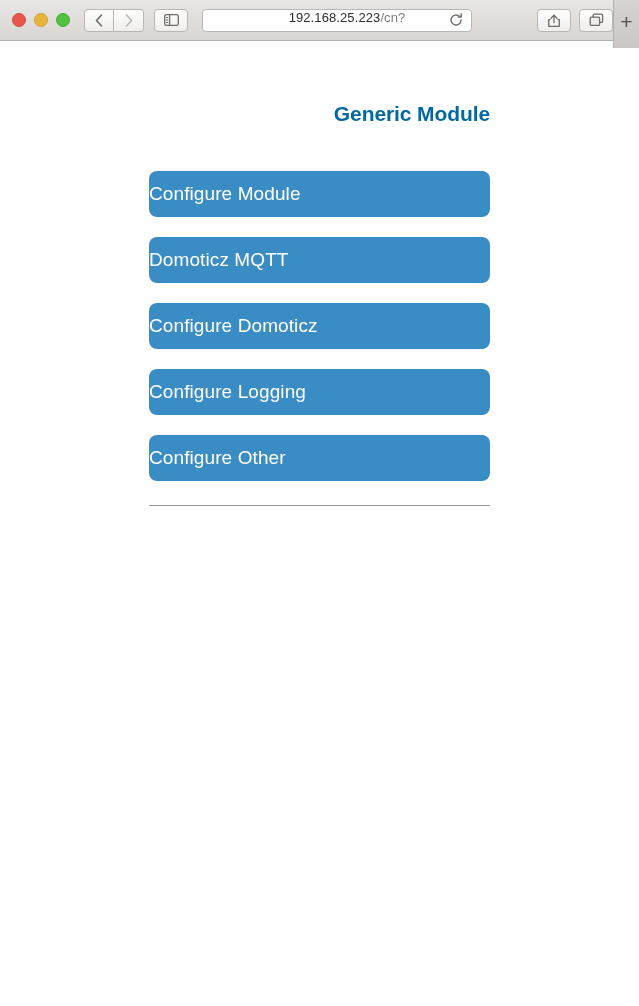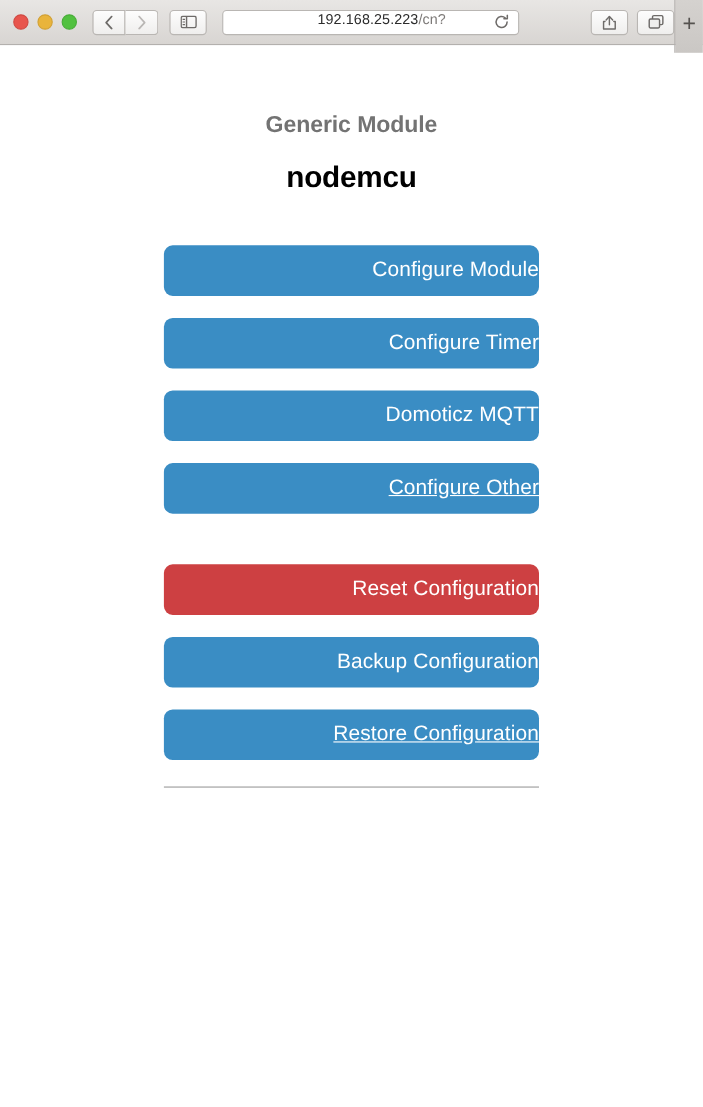--- a/index.html
+++ b/index.html
@@ -140,24 +140,25 @@
   .content {
     width: 341px;
     margin: 0 auto;
     padding-top: 1px;
     text-align: center;
     font-family: "Liberation Sans", sans-serif;
   }
   .title-1 {
     font-size: 21px;
     font-weight: bold;
-    color: #737373;
+    color: #0369a1;
     margin: 60px 0 0 0;
     line-height: 1.1;
     letter-spacing: -0.1px;
+    text-align: right;
   }
   .title-2 {
     font-size: 27px;
     font-weight: bold;
     color: #000000;
     margin: 22px 0 0 0;
     line-height: 1.1;
     letter-spacing: -0.2px;
   }
 
@@ -169,28 +170,28 @@
     width: 341px;
     height: 46px;
     box-sizing: border-box;
     border: none;
     border-radius: 8px;
     background: #3a8dc4;
     color: #ffffff;
     font-size: 19px;
     font-family: "Liberation Sans", sans-serif;
     line-height: 46px;
-    text-align: right;
+    text-align: left;
     margin-bottom: 20px;
     cursor: pointer;
     padding: 0;
     letter-spacing: 0.1px;
   }
   .tas-btn.danger { background: #cd4042; }
-  .tas-btn:last-child { margin-bottom: 0; text-decoration: underline; }
+  .tas-btn:last-child { margin-bottom: 0; }
 
   .footer-rule {
     border: none;
     border-top: 1px solid #9a9a9a;
     margin: 24px 0 0 0;
     width: 341px;
   }
 </style>
 </head>
 <body>
@@ -253,32 +254,27 @@
     <span class="overflow-chevrons">»</span>
   </div>
 
   <div class="new-tab-btn">+</div>
 </div>
 
 <div class="page">
   <div class="content">
 
     <h3 class="title-1">Generic Module</h3>
-    <h2 class="title-2">nodemcu</h2>
 
     <div class="btn-group">
       <button class="tas-btn">Configure Module</button>
-      <button class="tas-btn">Configure Timer</button>
       <button class="tas-btn">Domoticz MQTT</button>
+      <button class="tas-btn">Configure Domoticz</button>
+      <button class="tas-btn">Configure Logging</button>
       <button class="tas-btn">Configure Other</button>
     </div>
 
-    <div class="btn-group spaced">
-      <button class="tas-btn danger">Reset Configuration</button>
-      <button class="tas-btn">Backup Configuration</button>
-      <button class="tas-btn">Restore Configuration</button>
-    </div>
 
 
     <hr class="footer-rule">
 
   </div>
 </div>
 
 </body></html>

